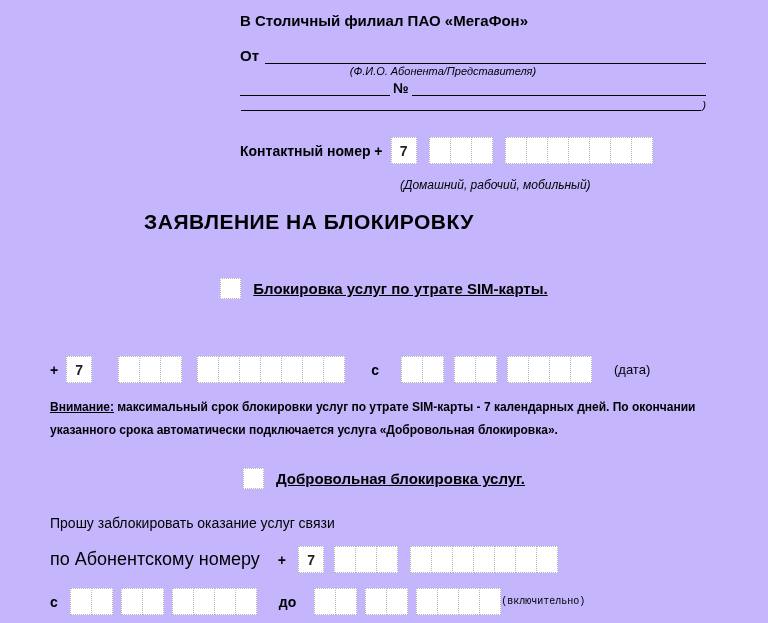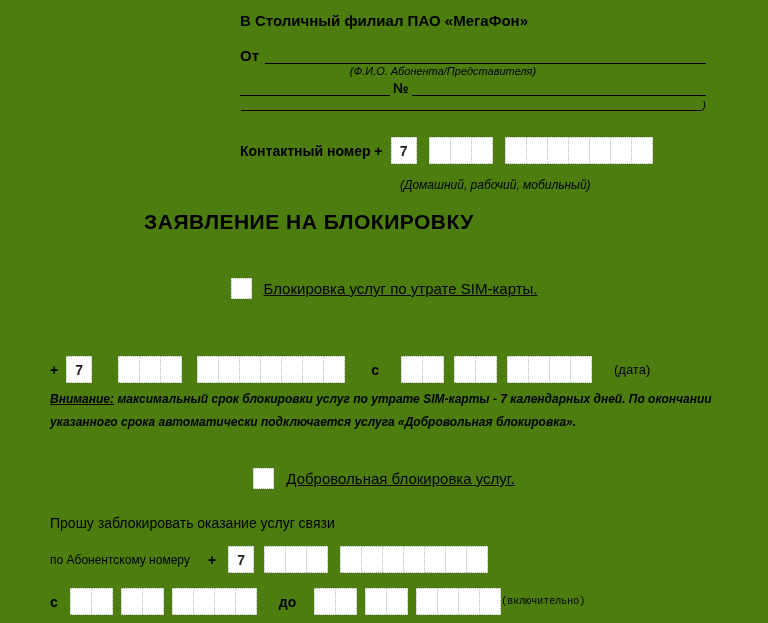--- a/index.html
+++ b/index.html
@@ -1,17 +1,17 @@
 <!DOCTYPE html>
 <html><head>
 <meta charset="utf-8">
 <style>
   html,body { margin:0; padding:0; background:#ffffff; }
   .page {
-    position:relative; width:768px; height:623px; background:#4d7c0f;
+    position:relative; width:768px; height:623px; background:#c4b5fd;
     font-family:"Liberation Sans", sans-serif; color:#000; overflow:hidden;
   }
   
   .header-block { position:absolute; left:240px; top:12px; width:466px; }
   .recipient { font-size:15px; font-weight:bold; }
   .from-row { display:flex; align-items:flex-end; margin-top:18px;justify-content:center; }
   .from-label { font-size:15px; font-weight:bold; margin-right:6px; }
   .uline { border-bottom:1.6px solid #000; height:16px; }
   .uline.grow { flex:1; }
   .fio-caption { font-size:11px; font-style:italic; text-align:center; padding-right:60px; margin-top:1px; }
@@ -39,32 +39,32 @@
   .checkbox { width:21px; height:21px; border:1px dotted #b5b5b5; box-sizing:border-box; background:#fff; }
   
   .form-title {
     position:absolute; top:210px; left:0; width:608px; text-align:center;
     font-size:21px; font-weight:bold; letter-spacing:0.5px; padding-left:10px; box-sizing:border-box;
   }
   
   .check-row { position:absolute; left:0; width:768px; display:flex; justify-content:center; align-items:center; gap:12px; }
   .check-row.sim { top:278px; }
   .check-row.vol { top:468px; }
-  .check-label { font-size:15px; font-weight:normal; text-decoration:underline; }
+  .check-label { font-size:15px; font-weight:bold; text-decoration:underline; }
   .body-text { position:absolute; left:50px; font-size:14px; }
   .sim-request { top:327px; }
   .vol-request { top:515px; }
   .flex-row { position:absolute; display:flex; align-items:center; }
   .sim-phone-row { top:356px; left:50px; }
   .vol-number-row { top:546px; left:50px; }
   .vol-period-row { top:588px; left:50px; }
   .plus { font-size:14px; font-weight:bold; }
   .small-label { font-size:14px; font-weight:bold; }
   .caption { font-size:13px; }
-  .warning { position:absolute; top:388px; left:50px; width:672px; font-size:12px; font-weight:bold; line-height:1.95;font-style:italic; }
+  .warning { position:absolute; top:396px; left:50px; width:672px; font-size:12px; font-weight:bold; line-height:1.95; }
   .warning-label { text-decoration:underline; } .ml8{margin-left:8px;} .ml10{margin-left:10px;} .ml12{margin-left:12px;}
   .ml15{margin-left:15px;} .ml18{margin-left:18px;} .ml22{margin-left:22px;} .ml26{margin-left:26px;}
 </style>
 </head>
 <body>
 
 <div class="page">
 
   <div class="header-block">
     <div class="recipient">В Столичный филиал ПАО «МегаФон»</div>
@@ -155,21 +155,21 @@
   </div>
 
   <div class="check-row vol">
     <span class="checkbox"></span>
     <span class="check-label">Добровольная блокировка услуг.</span>
   </div>
 
   <div class="body-text vol-request">Прошу заблокировать оказание услуг связи</div>
 
   <div class="flex-row vol-number-row">
-    <span class="caption" style="font-size:12px;">по Абонентскому номеру</span>
+    <span class="caption" style="font-size:18px;">по Абонентскому номеру</span>
     <span class="plus ml18">+</span>
     <span class="prefix-box ml12">7</span>
     <span class="cellgroup ml10">
         <span class="cell"></span>
         <span class="cell"></span>
         <span class="cell"></span>
       </span>
     <span class="cellgroup ml12">
         <span class="cell"></span>
         <span class="cell"></span>

